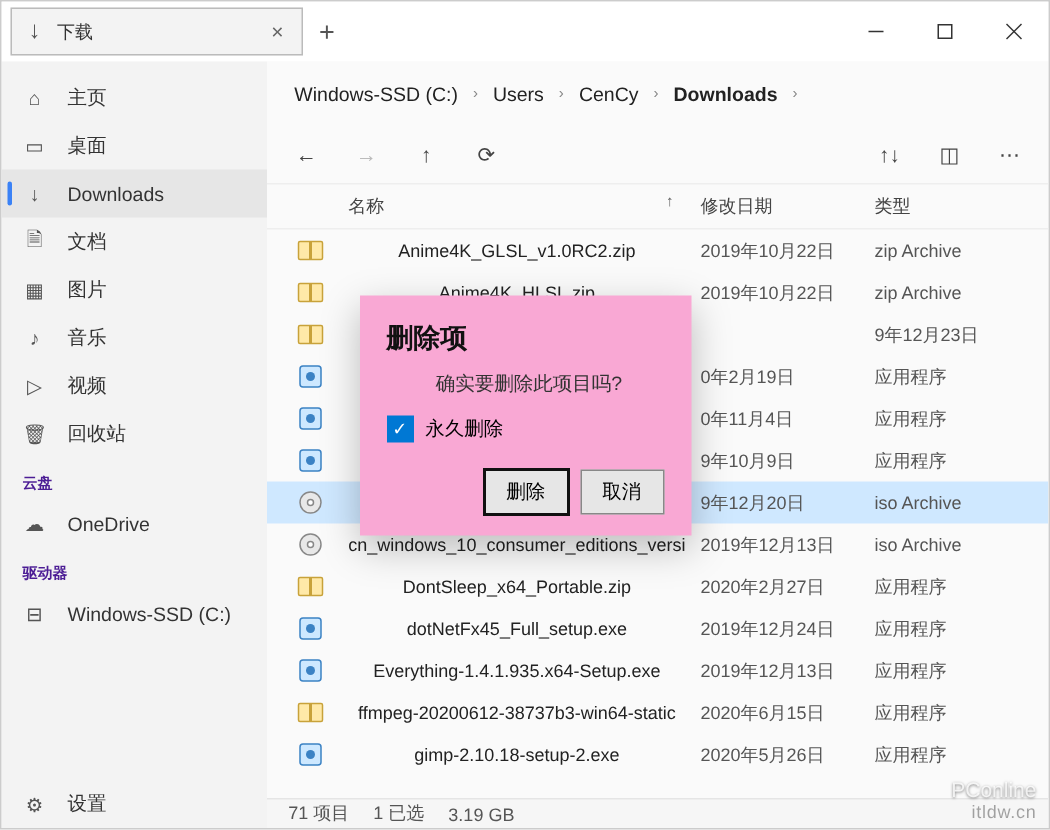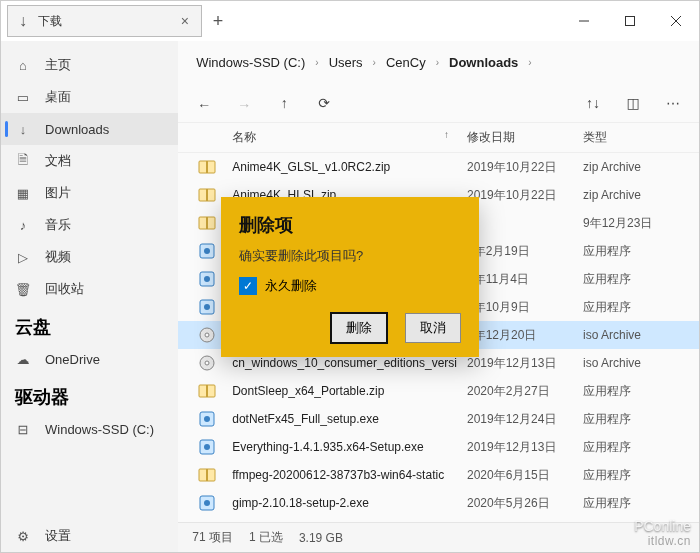--- a/index.html
+++ b/index.html
@@ -14,21 +14,21 @@
 .winctrls { margin-left: auto; display: flex; }
 .winctrls div { width: 46px; height: 40px; display: flex; align-items: center; justify-content: center; font-size: 14px; color: #333; }
 .winctrls svg { width: 12px; height: 12px; }
 
 .main { display: flex; height: calc(100% - 40px); }
 .sidebar { width: 185px; background: #f3f3f3; padding-top: 8px; display: flex; flex-direction: column; }
 .navitem { display: flex; align-items: center; height: 32px; padding: 0 14px; gap: 14px; font-size: 13px; color: #333; cursor: pointer; }
 .navitem.active { background: #e6e6e6; position: relative; }
 .navitem.active::before { content: ""; position: absolute; left: 4px; top: 8px; bottom: 8px; width: 3px; background: #3b82f6; border-radius: 2px; }
 .navitem .icon { width: 16px; text-align: center; color: #555; }
-.navhead { padding: 10px 14px 4px; font-size: 18px; font-weight: 600; color: #000000; }
+.navhead { padding: 10px 14px 4px; font-size: 10px; font-weight: 600; color: #4c1d95; }
 .sidebar-bottom { margin-top: auto; }
 
 .content { flex: 1; display: flex; flex-direction: column; background: #fafafa; }
 .breadcrumb { height: 42px; display: flex; align-items: center; padding: 0 16px; font-size: 13px; color: #222; gap: 4px; }
 .breadcrumb .seg { padding: 2px 2px; }
 .breadcrumb .sep { color: #888; font-size: 10px; padding: 0 4px; }
 .breadcrumb .bold { font-weight: 600; }
 .toolbar { height: 40px; display: flex; align-items: center; padding: 0 10px; gap: 8px; border-bottom: 1px solid #eee; }
 .tbbtn { width: 32px; height: 32px; display: flex; align-items: center; justify-content: center; color: #444; cursor: pointer; font-size: 14px; }
 .tbbtn.disabled { color: #bbb; }
@@ -38,33 +38,33 @@
 .col-name { flex: 1; display: flex; gap: 6px; }
 .col-name .sortarrow { font-size: 10px; color: #666; margin-left: auto; margin-right: 18px; }
 .col-date { width: 116px; }
 .col-type { width: 116px; }
 
 .filelist { flex: 1; overflow: hidden; }
 .filerow { display: flex; align-items: center; height: 28px; font-size: 12px; color: #222; padding-left: 20px; }
 .filerow.selected { background: #cfe8ff; }
 .filerow .ficon { width: 34px; display: flex; justify-content: flex-start; }
 .filerow .ficon svg { width: 18px; height: 18px; }
-.filerow .fname { flex: 1; white-space: nowrap; overflow: hidden; text-overflow: ellipsis; padding-right: 10px; }
+.filerow .fname { flex: 1; white-space: nowrap; overflow: hidden; text-overflow: ellipsis; padding-right: 10px; text-align: center; }
 .filerow .fdate { width: 116px; color: #555; }
 .filerow .ftype { width: 116px; color: #555; }
 
-.statusbar { height: 30px; display: flex; align-items: center; padding: 0 14px; font-size: 12px; color: #555; gap: 16px; background: #f6f6f6; border-top: 1px solid #e5e5e5; }
+.statusbar { height: 20px; display: flex; align-items: center; padding: 0 14px; font-size: 12px; color: #555; gap: 16px; background: #f6f6f6; border-top: 1px solid #e5e5e5; }
 
 .overlay { position: absolute; inset: 0; display: flex; align-items: center; justify-content: center; pointer-events: none; }
-.dialog { width: 258px; background: #eab308; box-shadow: 0 8px 24px rgba(0,0,0,.25); padding: 16px 18px 14px; pointer-events: auto; }
+.dialog { width: 221px; background: #f9a8d4; box-shadow: 0 8px 24px rgba(0,0,0,.25); padding: 16px 18px 14px; pointer-events: auto; }
 .dialog h3 { font-size: 18px; font-weight: 600; margin-bottom: 10px; color: #111; }
-.dialog p { font-size: 13px; color: #333; margin-bottom: 12px; }
+.dialog p { font-size: 13px; color: #333; margin-bottom: 12px; margin-left: 33px; }
 .dialog .chk { display: flex; align-items: center; gap: 8px; font-size: 13px; margin-bottom: 18px; }
 .dialog .chk .box { width: 18px; height: 18px; background: #0078d4; display: flex; align-items: center; justify-content: center; color: #fff; font-size: 12px; }
-.dialog .btnrow { display: flex; justify-content: flex-end; gap: 18px; }
+.dialog .btnrow { display: flex; justify-content: flex-end; gap: 8px; }
 .dialog .btn { padding: 5px 14px; font-size: 13px; border: 1px solid #888; background: #e6e6e6; cursor: pointer; }
 .dialog .btn.focused { outline: 2px solid #111; outline-offset: -1px; }
 
 .watermark { position: absolute; right: 8px; bottom: 4px; font-size: 12px; color: rgba(0,0,0,.35); pointer-events: none; letter-spacing: .5px; }
 .watermark2 { position: absolute; right: 8px; bottom: 18px; font-size: 14px; color: rgba(255,255,255,.8); font-weight: 400; pointer-events: none; text-shadow: 0 1px 2px rgba(0,0,0,.5); }
 </style>
 </head>
 <body>
 
 <div class="titlebar">

